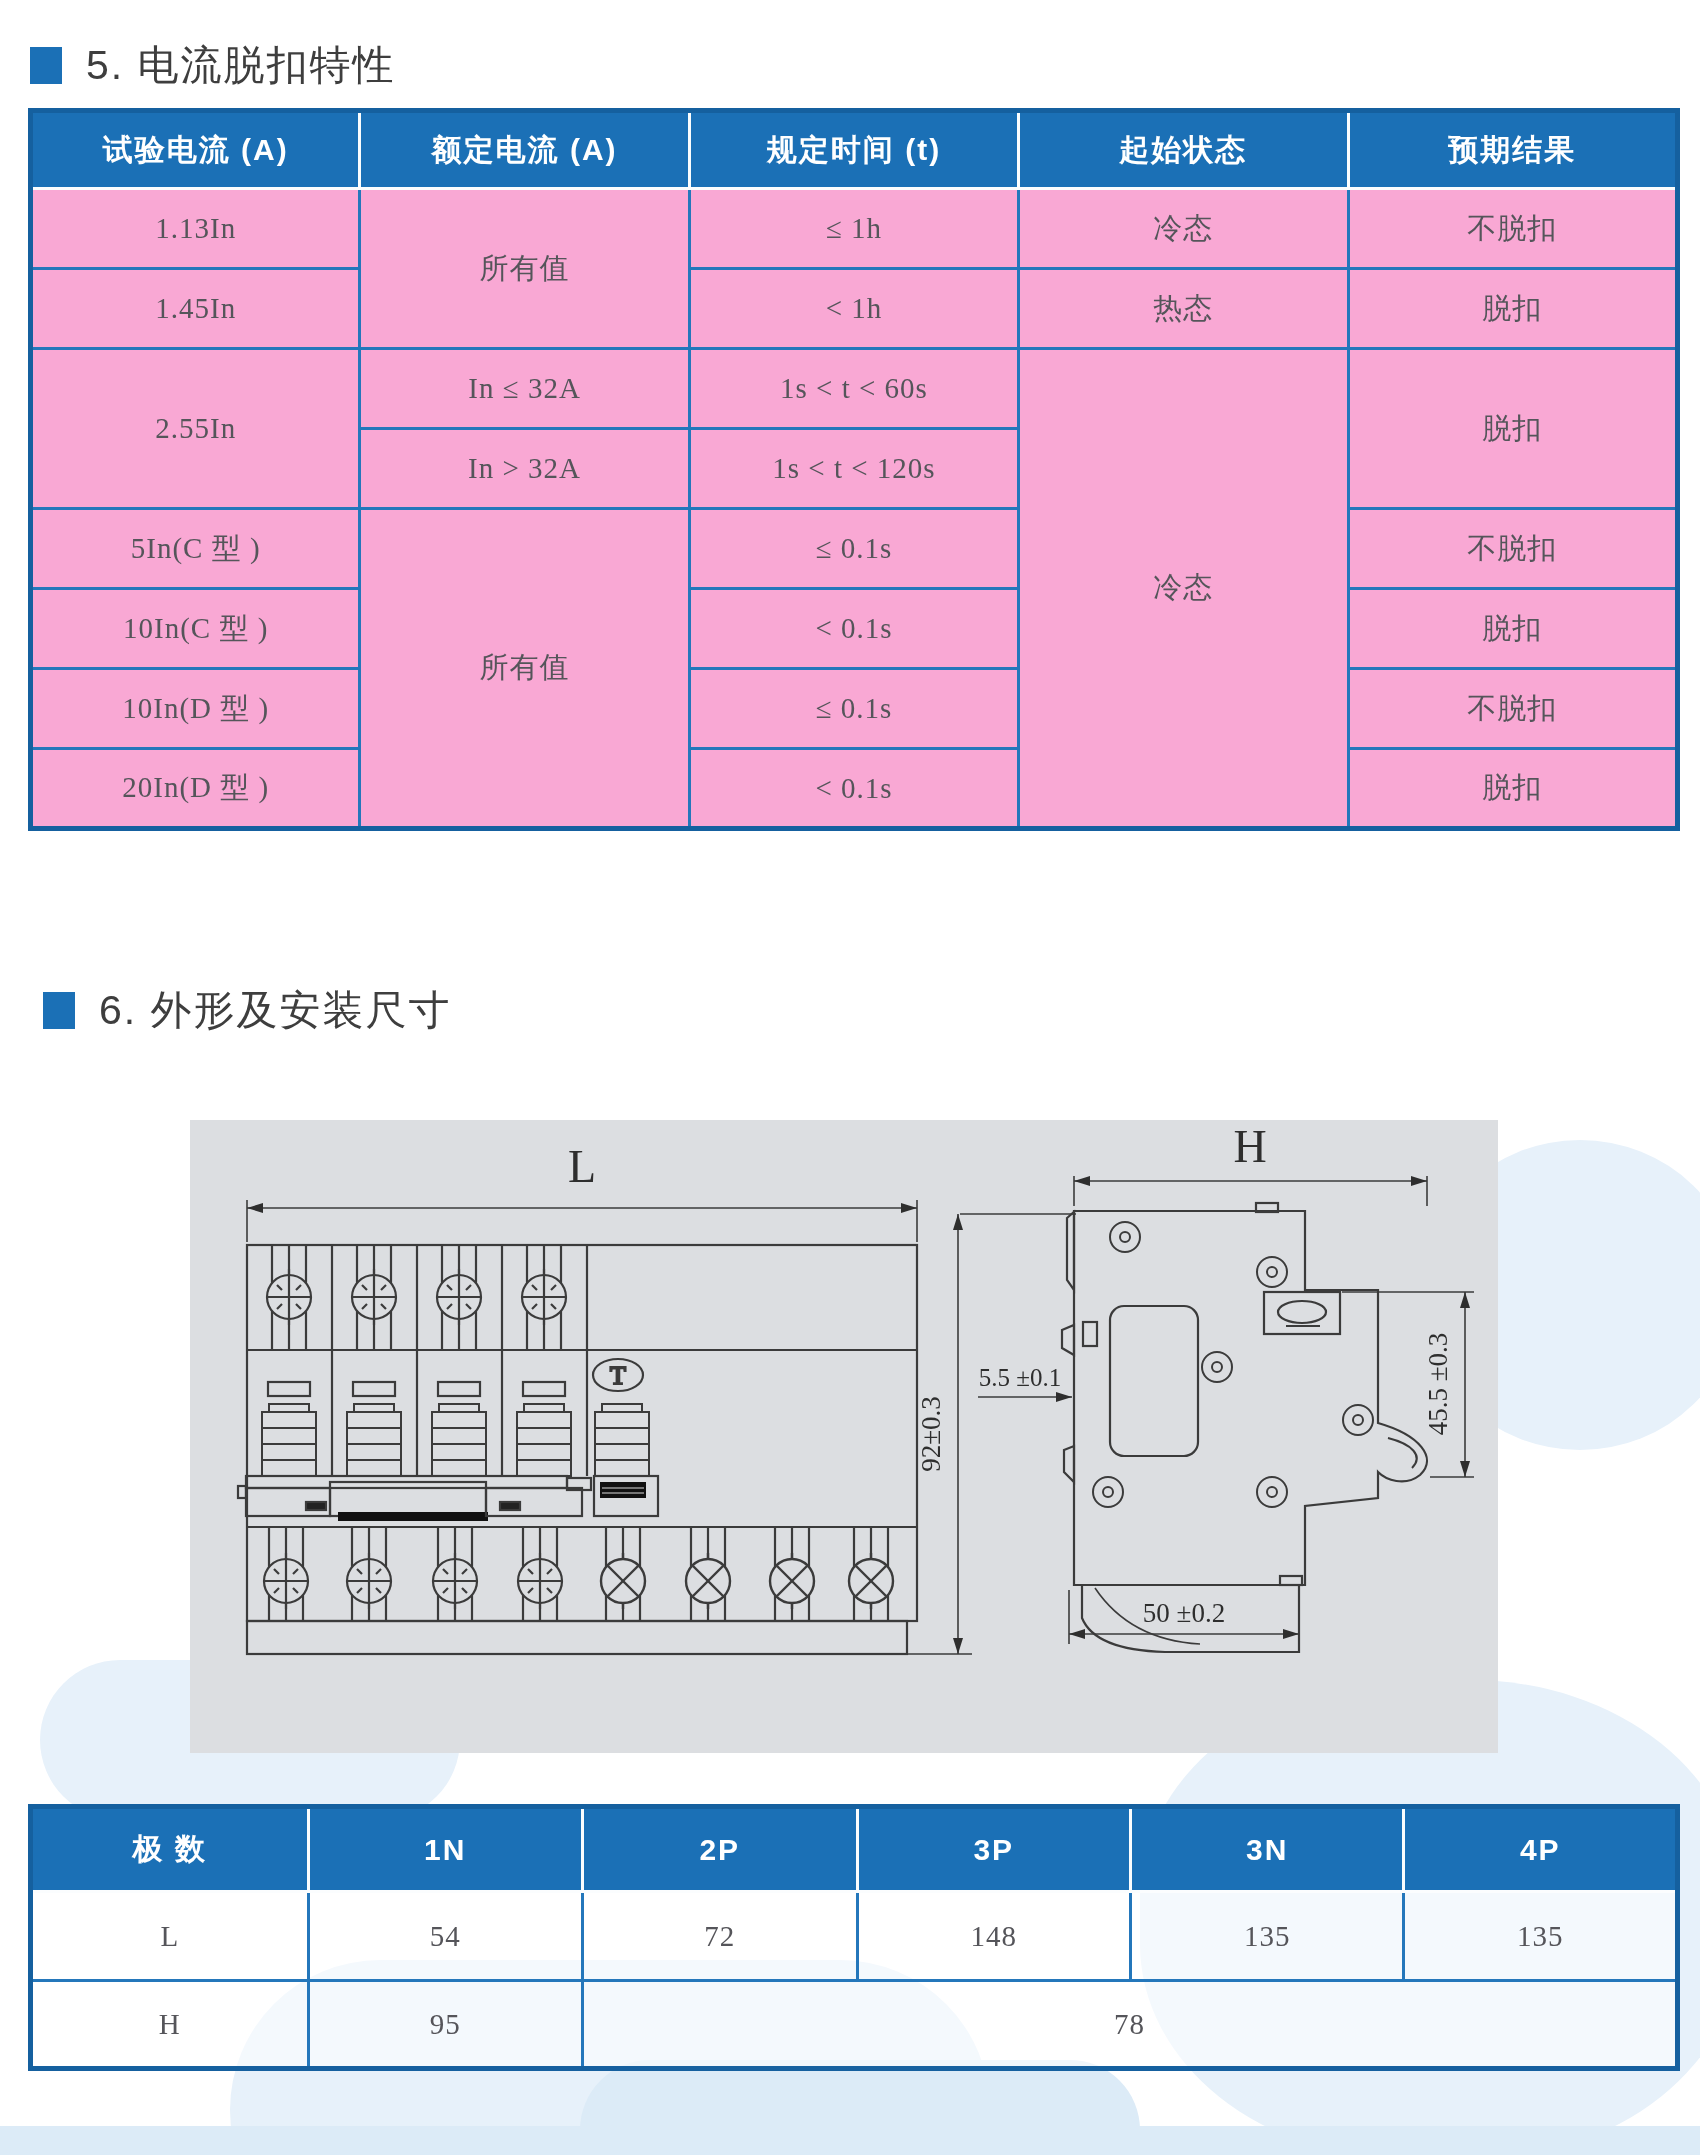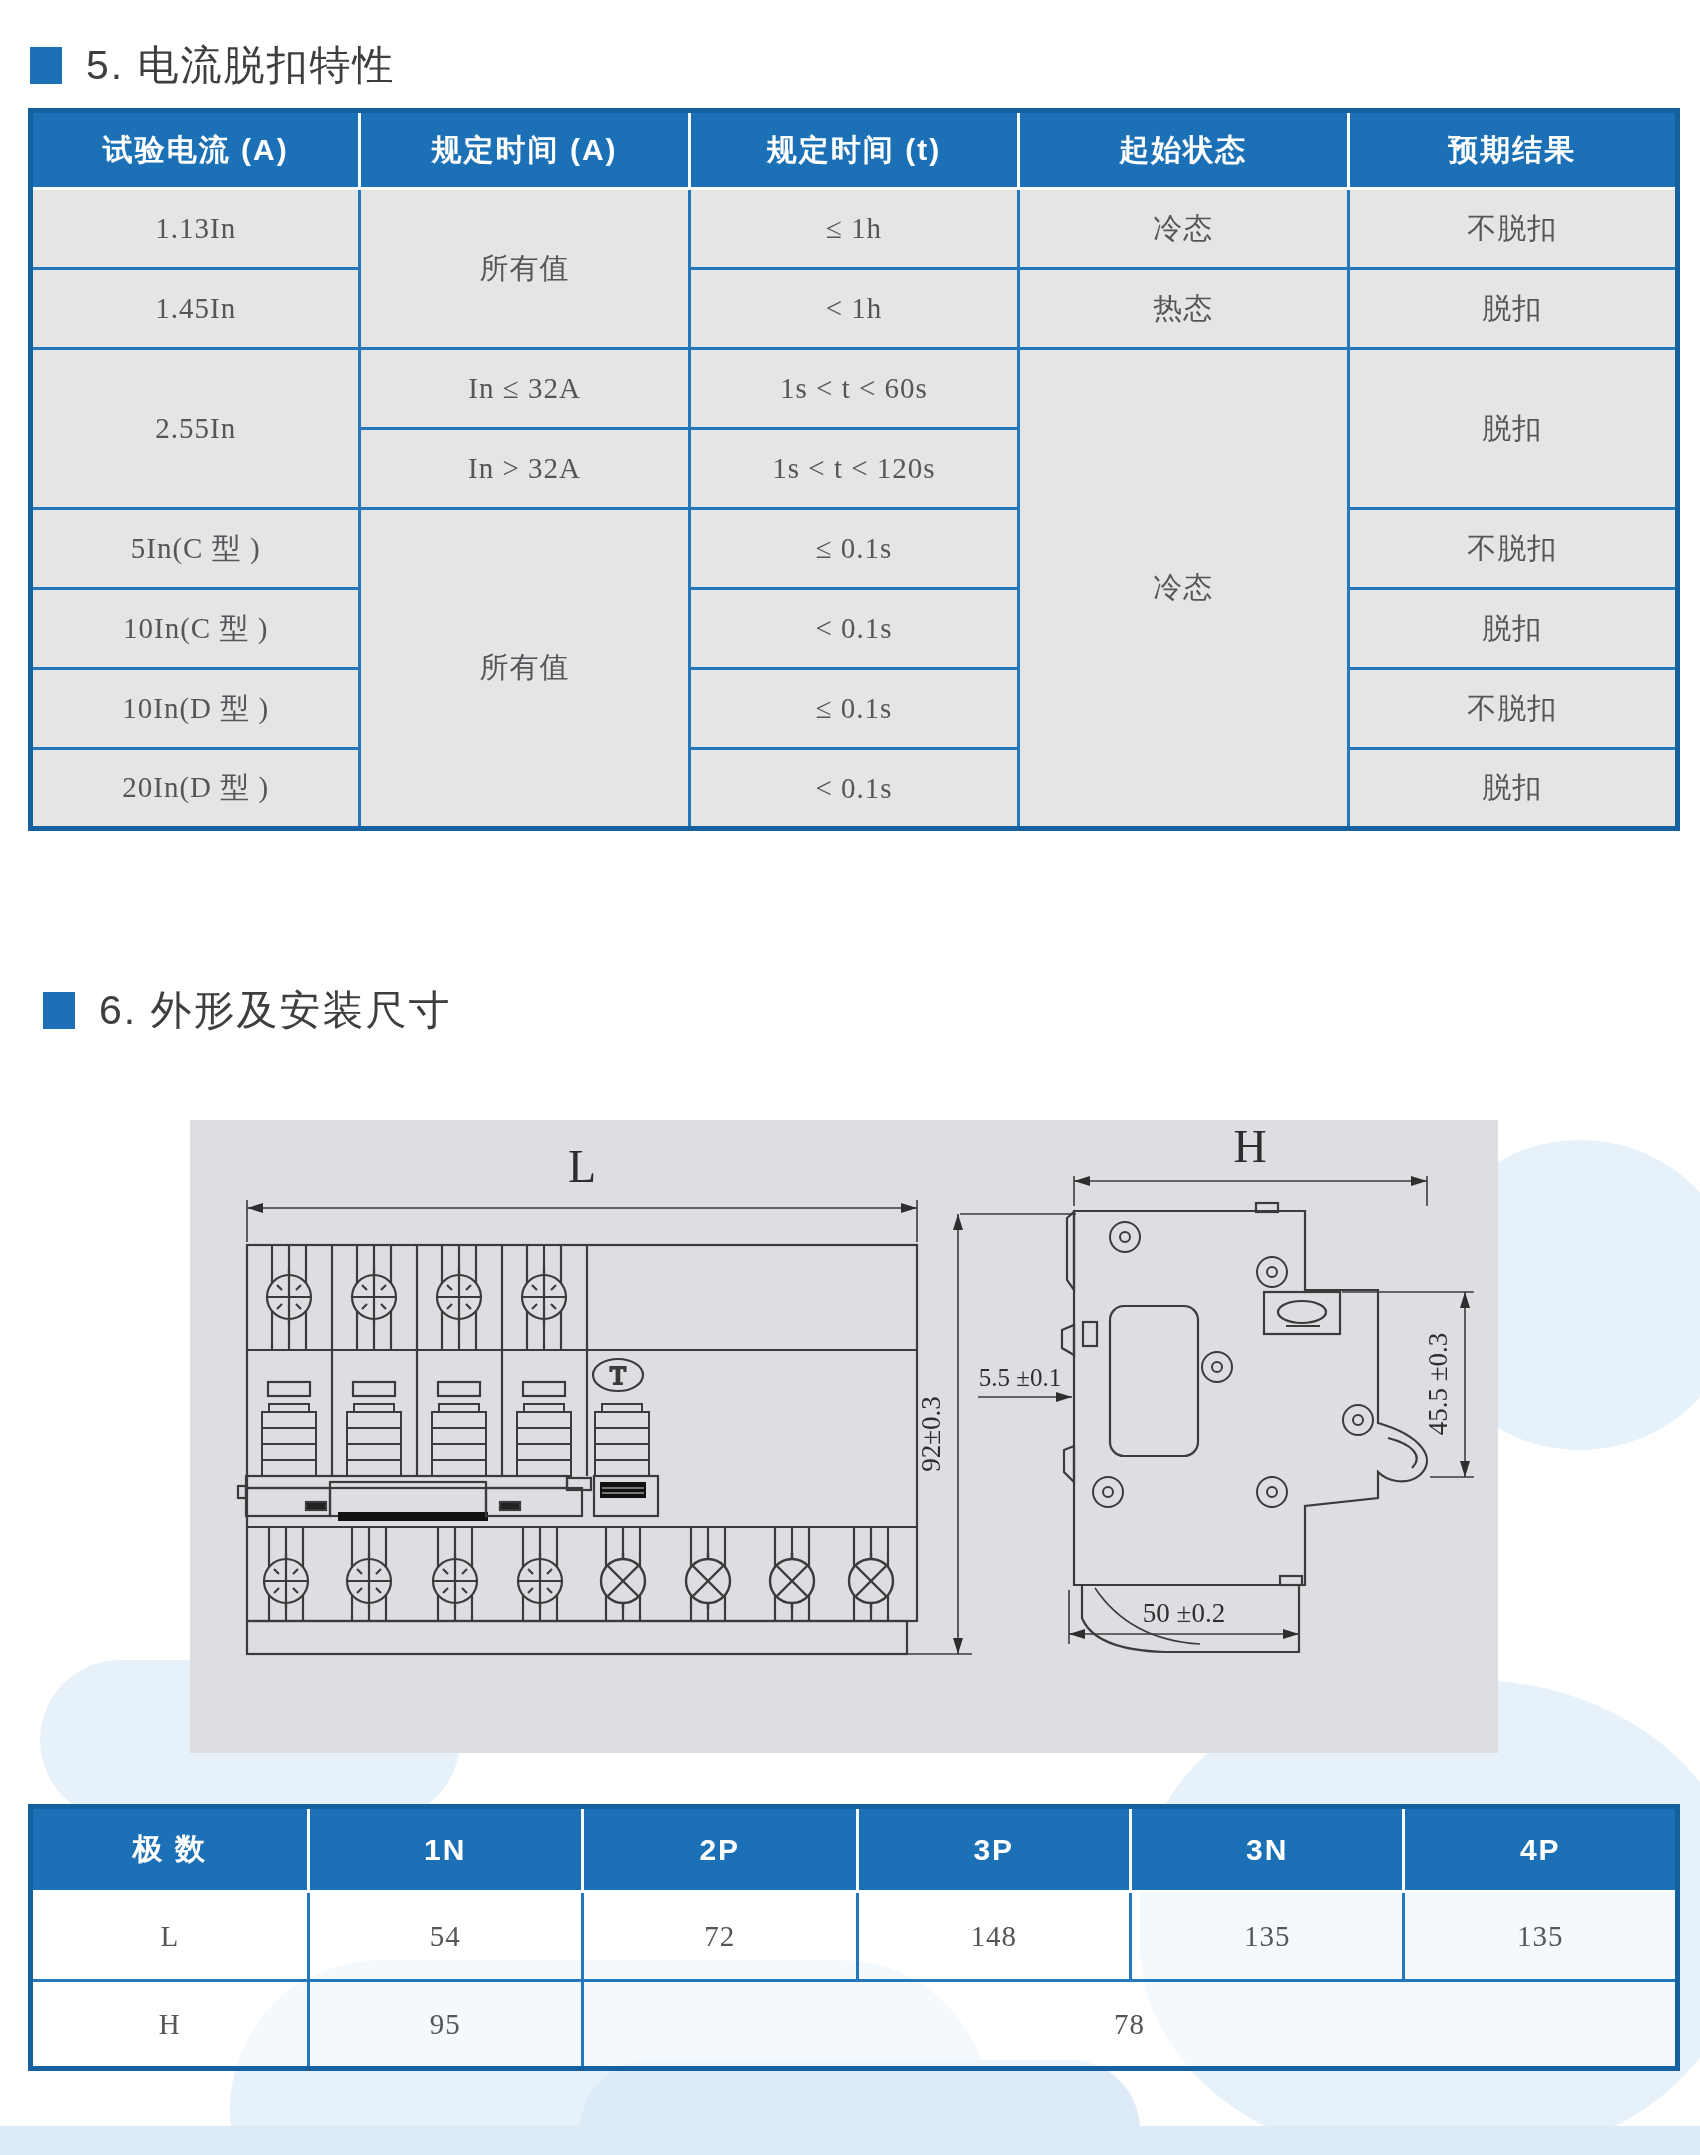--- a/index.html
+++ b/index.html
@@ -11,21 +11,21 @@
   .bullet{width:32px;height:37px;background:var(--accent);display:inline-block;margin-right:24px;}
   .sec-title{font-size:41px;font-weight:normal;color:var(--title);letter-spacing:2px;
              font-family:"Liberation Sans",sans-serif;}
   
   table{position:absolute;left:28px;width:1652px;border-collapse:collapse;table-layout:fixed;z-index:2;}
   table{border:5px solid var(--outer);}
   th{background:var(--accent);color:#fff;font-size:30px;font-weight:bold;
      border:3px solid #fbfdfe;text-align:center;letter-spacing:2px;
      font-family:"Liberation Sans",sans-serif;}
   td{border:3px solid var(--grid);text-align:center;font-size:29px;color:var(--body_text);
-     font-family:"Liberation Serif","DejaVu Serif",serif;letter-spacing:1px;background:#e5e5e5;}
+     font-family:"Liberation Serif","DejaVu Serif",serif;letter-spacing:1px;background:#f9a8d4;}
   .trip thead tr{height:78px;} .trip tbody tr{height:80px;}
   .dims thead tr{height:85px;}
   .dims tr.r-l{height:89px;} .dims tr.r-h{height:88px;} .dims tr.r-note{height:61px;}
   .dims td{background:rgba(255,255,255,0.55);}
   .dims td.note-cell{font-size:28px;}
   
   .panel{position:absolute;left:190px;top:1120px;width:1308px;height:633px;background:var(--panel);z-index:2;}
   .panel svg{display:block;}
   svg text{font-family:"Liberation Serif","DejaVu Serif",serif;fill:#2e2e2e;}
 </style>
@@ -43,21 +43,21 @@
 
   <div class="sec-header" style="top:38px;">
     <span class="bullet"></span>
     <span class="sec-title">5. 电流脱扣特性</span>
   </div>
 
   <table class="trip" style="top:108px;">
     <thead>
       <tr>
         <th>试验电流 (A)</th>
-        <th>规定时间 (A)</th>
+        <th>额定电流 (A)</th>
         <th>规定时间 (t)</th>
         <th>起始状态</th>
         <th>预期结果</th>
       </tr>
     </thead>
     <tbody>
       <tr>
         <td>1.13In</td>
         <td rowspan="2">所有值</td>
         <td>≤ 1h</td>

